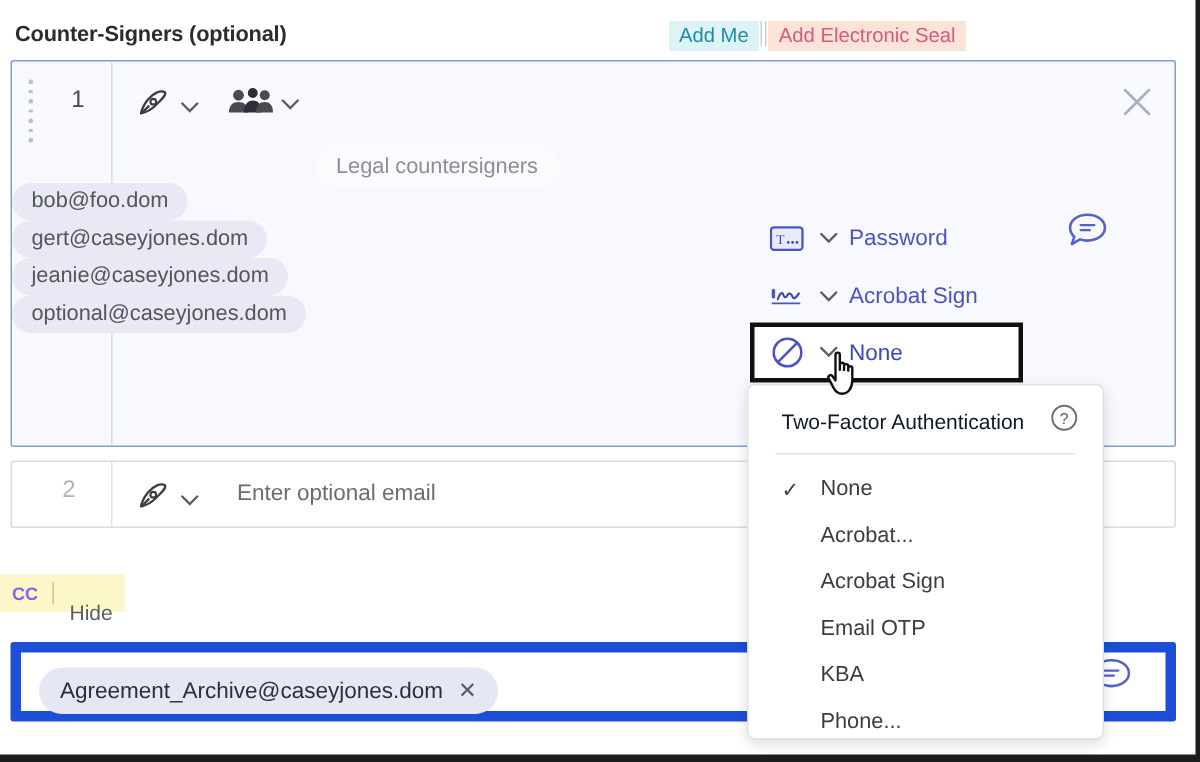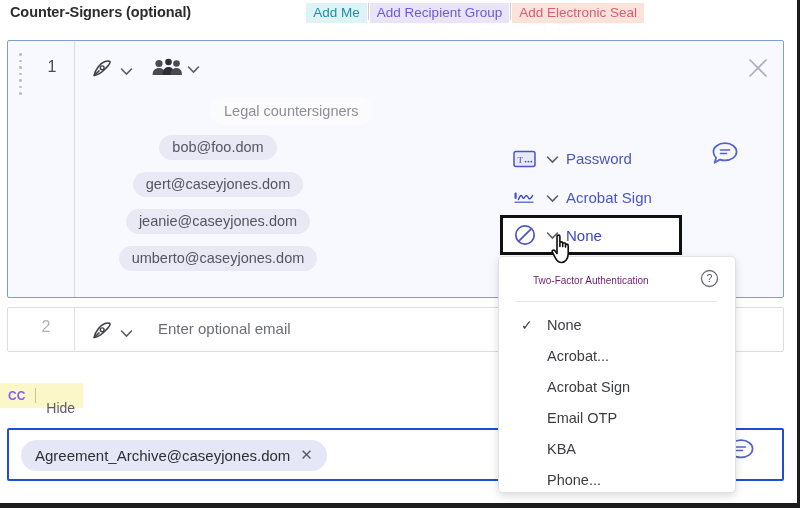--- a/index.html
+++ b/index.html
@@ -12,21 +12,21 @@
   #screen {
     position: relative;
     width: 800px; height: 508px;
     background: #ffffff;
     border-right: 3px solid #1c1c1c;
     border-bottom: 5px solid #1c1c1c;
   }
 
   
   .hdr {
-    position: absolute; left: 0; top: 0; width: 652px; height: 30px;
+    position: absolute; left: 0; top: 11px; width: 652px; height: 30px;
   }
   .hdr-title {
     position: absolute; left: 10px; top: 4px;
     font-size: 14.5px; font-weight: bold; color: #2c2c2c;
     letter-spacing: -0.1px;
   }
   .hdr-actions {
     position: absolute; right: 8px; top: 3px;
     display: flex; align-items: flex-start;
     font-size: 13.5px;
@@ -78,22 +78,22 @@
     color: #8d8d96; font-size: 14.5px;
   }
   .close-x {
     position: absolute; right: 14px; top: 16px;
     width: 22px; height: 22px;
     cursor: pointer;
   }
 
   
   .chips {
-    position: absolute; left: 0; top: 94px; width: 420px;
-    display: flex; flex-direction: column; align-items: center; gap: 12px;
+    position: absolute; left: 0; top: 81px; width: 420px;
+    display: flex; flex-direction: column; align-items: flex-start; gap: 0;
   }
   .chip {
     background: #e8e9f5; color: #55555e;
     border-radius: 13px; padding: 4px 13px 5px 13px;
     font-size: 14.5px; white-space: nowrap;
   }
 
   
   .auths {
     position: absolute; left: 505px; top: 98px; width: 230px;
@@ -138,21 +138,21 @@
     height: 25px; display: flex; align-items: center;
     background: #fcf7c8; padding-left: 8px; padding-right: 8px;
   }
   .cc-lbl { font-size: 12px; font-weight: bold; color: #8b5cf6; }
   .cc-sep { width: 1px; height: 15px; background: #c8c3a2; margin: 0 10px; }
   .cc-hide { font-size: 14px; color: #5b5b64; margin-top: 25px; }
 
   .cc-field {
     position: absolute; left: 7px; top: 428px;
     width: 777px; height: 53px;
-    border: 2px solid #1d4ed8; background: #ffffff; border-radius: 2px;
+    border: 7px solid #1d4ed8; background: #ffffff; border-radius: 2px;
   }
   .cc-chip {
     position: absolute; left: 12px; top: 10px;
     display: flex; align-items: center; gap: 10px;
     background: #e6e7f6; border-radius: 17px;
     padding: 6px 14px 7px 14px;
     font-size: 15px; color: #2e2e36;
   }
   .cc-chip .x { color: #5a5a62; font-size: 15px; cursor: pointer; }
   .cc-comment {
@@ -166,21 +166,21 @@
     background: #ffffff;
     border: 1px solid #e2e2e2;
     border-radius: 5px;
     box-shadow: 0 3px 9px rgba(0,0,0,0.14);
     z-index: 5;
   }
   .dd-head {
     display: flex; align-items: center; justify-content: space-between;
     padding: 12px 16px 9px 22px;
   }
-  .dd-head-lbl { font-size: 10px; color: #701a75; margin-left: 12px; }
+  .dd-head-lbl { font-size: 14px; color: #0f172a; }
   .dd-rule { height: 1px; background: #e4e4e4; margin: 0 18px; }
   .dd-items { padding-top: 7px; }
   .dd-item {
     display: flex; align-items: center; height: 31px;
     padding-left: 22px;
     font-size: 14.5px; color: #3c3c44;
     cursor: pointer;
   }
   .dd-check { width: 26px; color: #3c3c44; font-size: 14px; }
   .dd-item .dd-check.blank { color: transparent; }
@@ -194,21 +194,20 @@
 </head>
 <body>
 
 <div id="screen">
 
   <div class="hdr">
     <div class="hdr-title">Counter-Signers (optional)</div>
     <div class="hdr-actions">
       <div class="hdr-btn b1">Add Me</div>
       <div class="hdr-sep"></div>
-      <div class="hdr-btn b2">Add Recipient Group</div>
       <div class="hdr-sep"></div>
       <div class="hdr-btn b3">Add Electronic Seal</div>
     </div>
   </div>
 
   <div class="row1">
 
     <div class="handle">
       <i></i>
         <i></i>
@@ -260,21 +259,21 @@
     <div class="close-x">
       <svg width="22" height="22" viewBox="0 0 22 22">
           <path d="M3 3 L19 19 M19 3 L3 19" stroke="#a9adc0" stroke-width="1.7" stroke-linecap="round"></path>
         </svg>
     </div>
 
     <div class="chips">
       <div class="chip">bob@foo.dom</div>
       <div class="chip">gert@caseyjones.dom</div>
       <div class="chip">jeanie@caseyjones.dom</div>
-      <div class="chip">umberto@caseyjones.dom</div>
+      <div class="chip">optional@caseyjones.dom</div>
     </div>
 
     <div class="auths">
 
       <div class="auth-row">
         <span class="auth-ico">
           <svg width="24" height="18" viewBox="0 0 24 18">
             <rect x="1" y="1.5" width="21" height="15" rx="2" fill="#e8eafc" stroke="#4b54c6" stroke-width="1.5"></rect>
             <text x="4.5" y="12.6" font-family="Liberation Serif, serif" font-size="9" fill="#3a45c0">T</text>
             <circle cx="12.5" cy="11.6" r="0.9" fill="#3a45c0"></circle>

